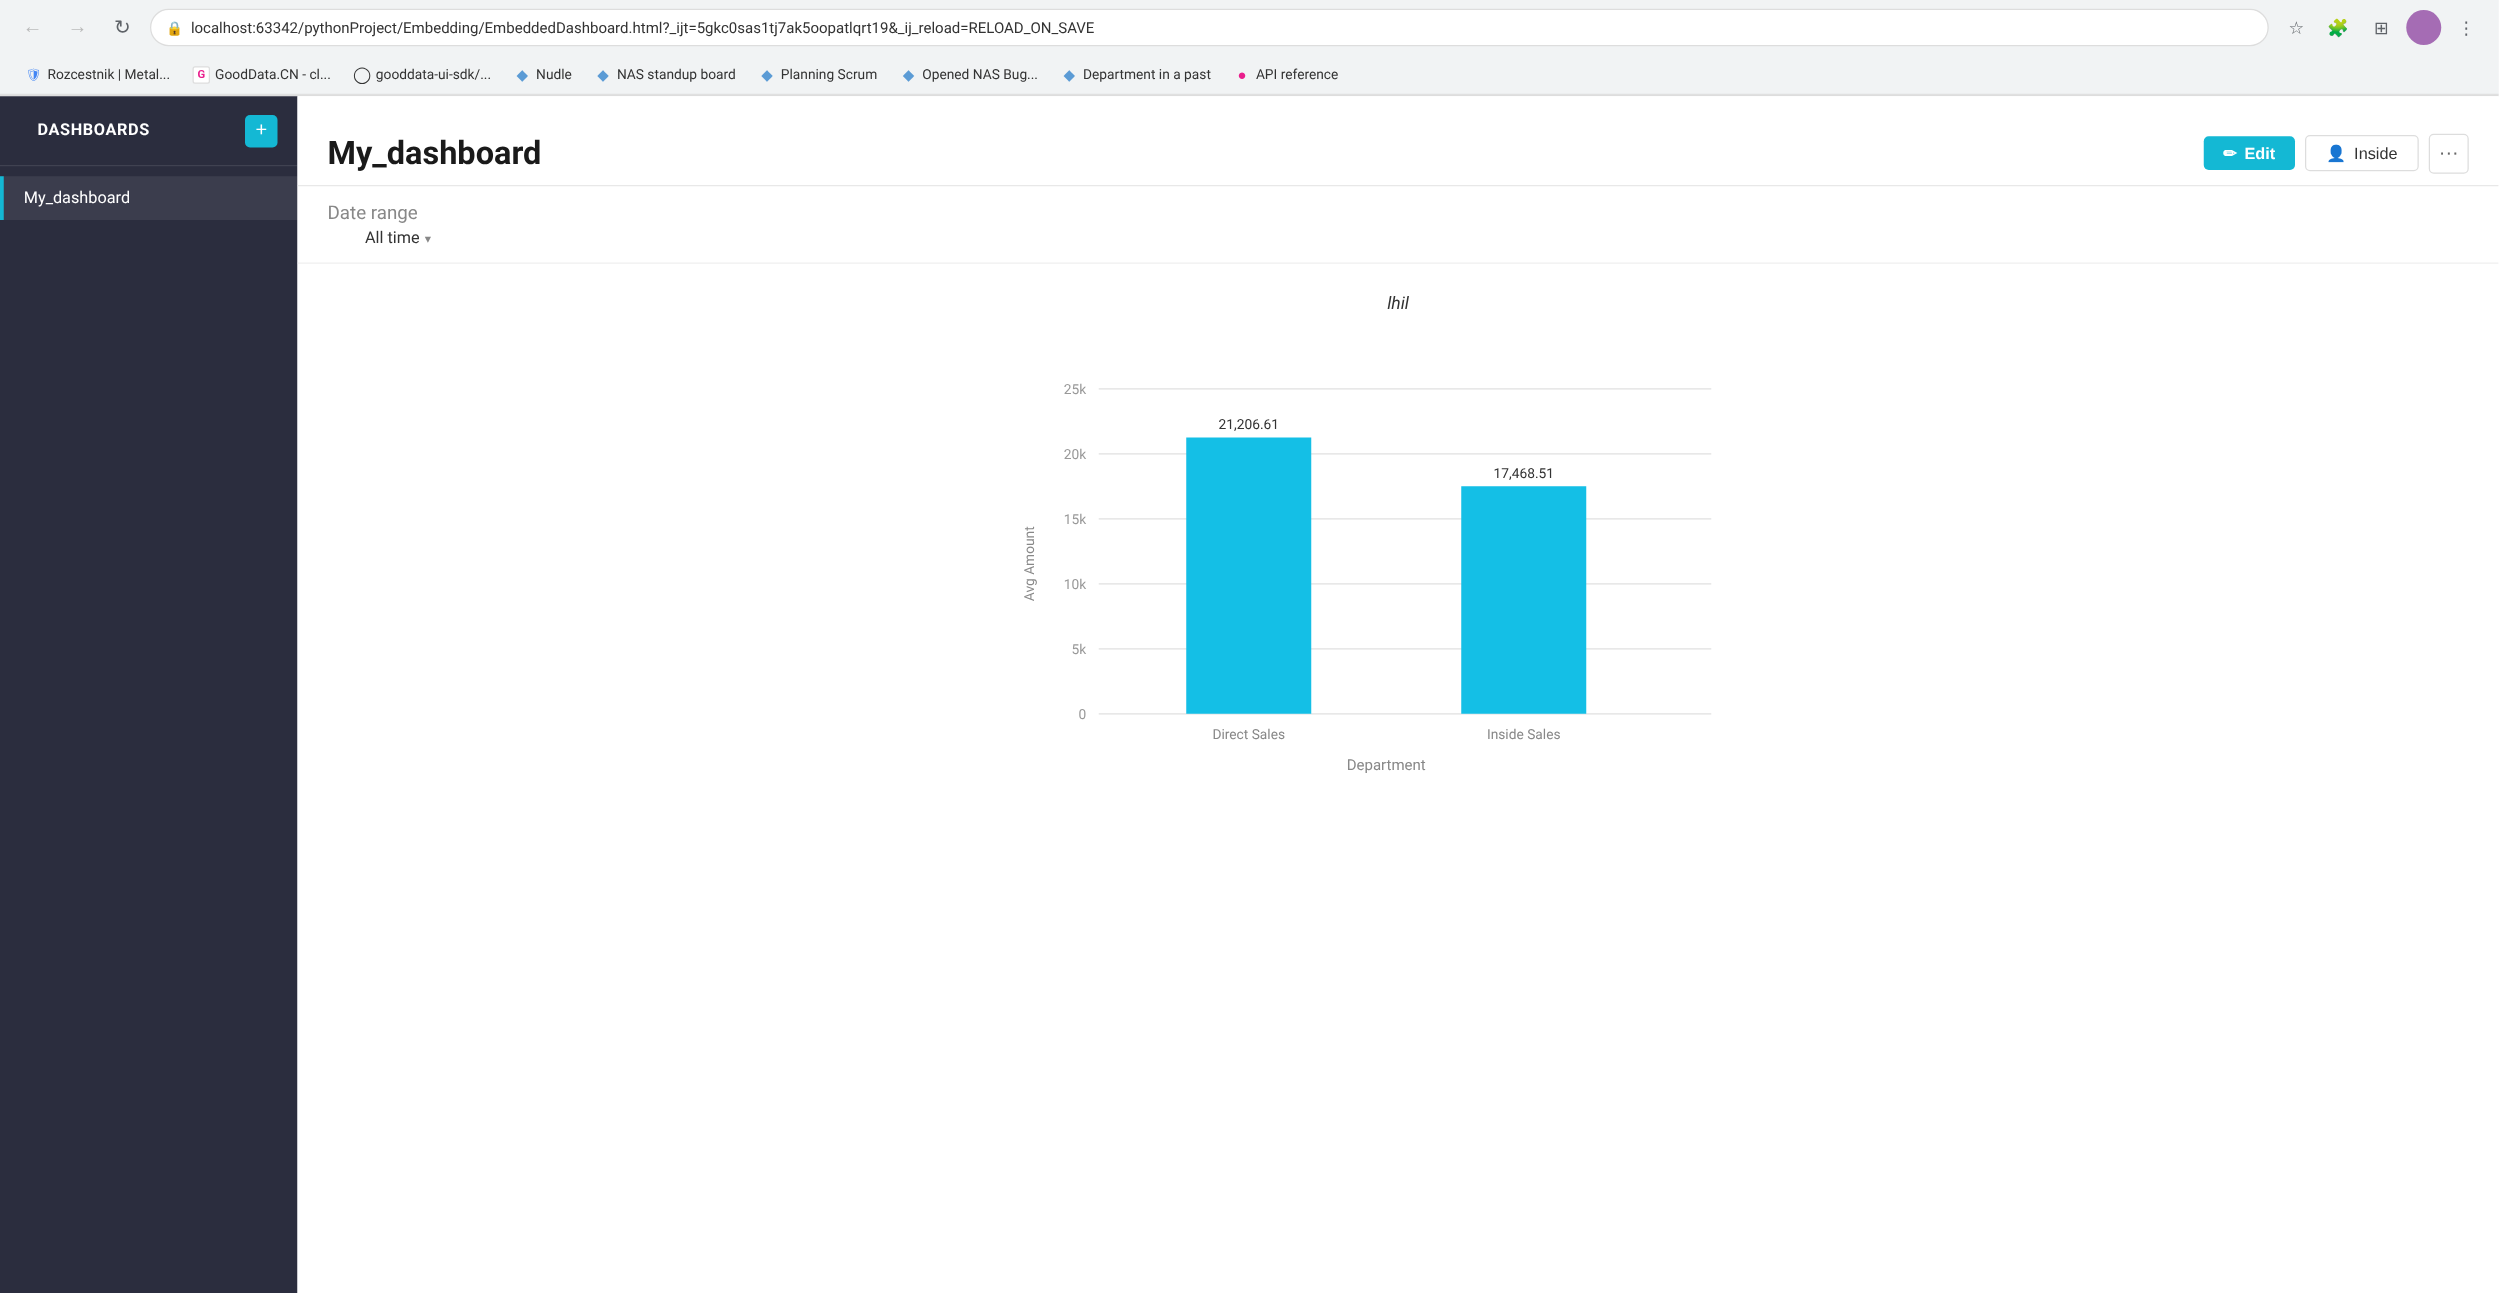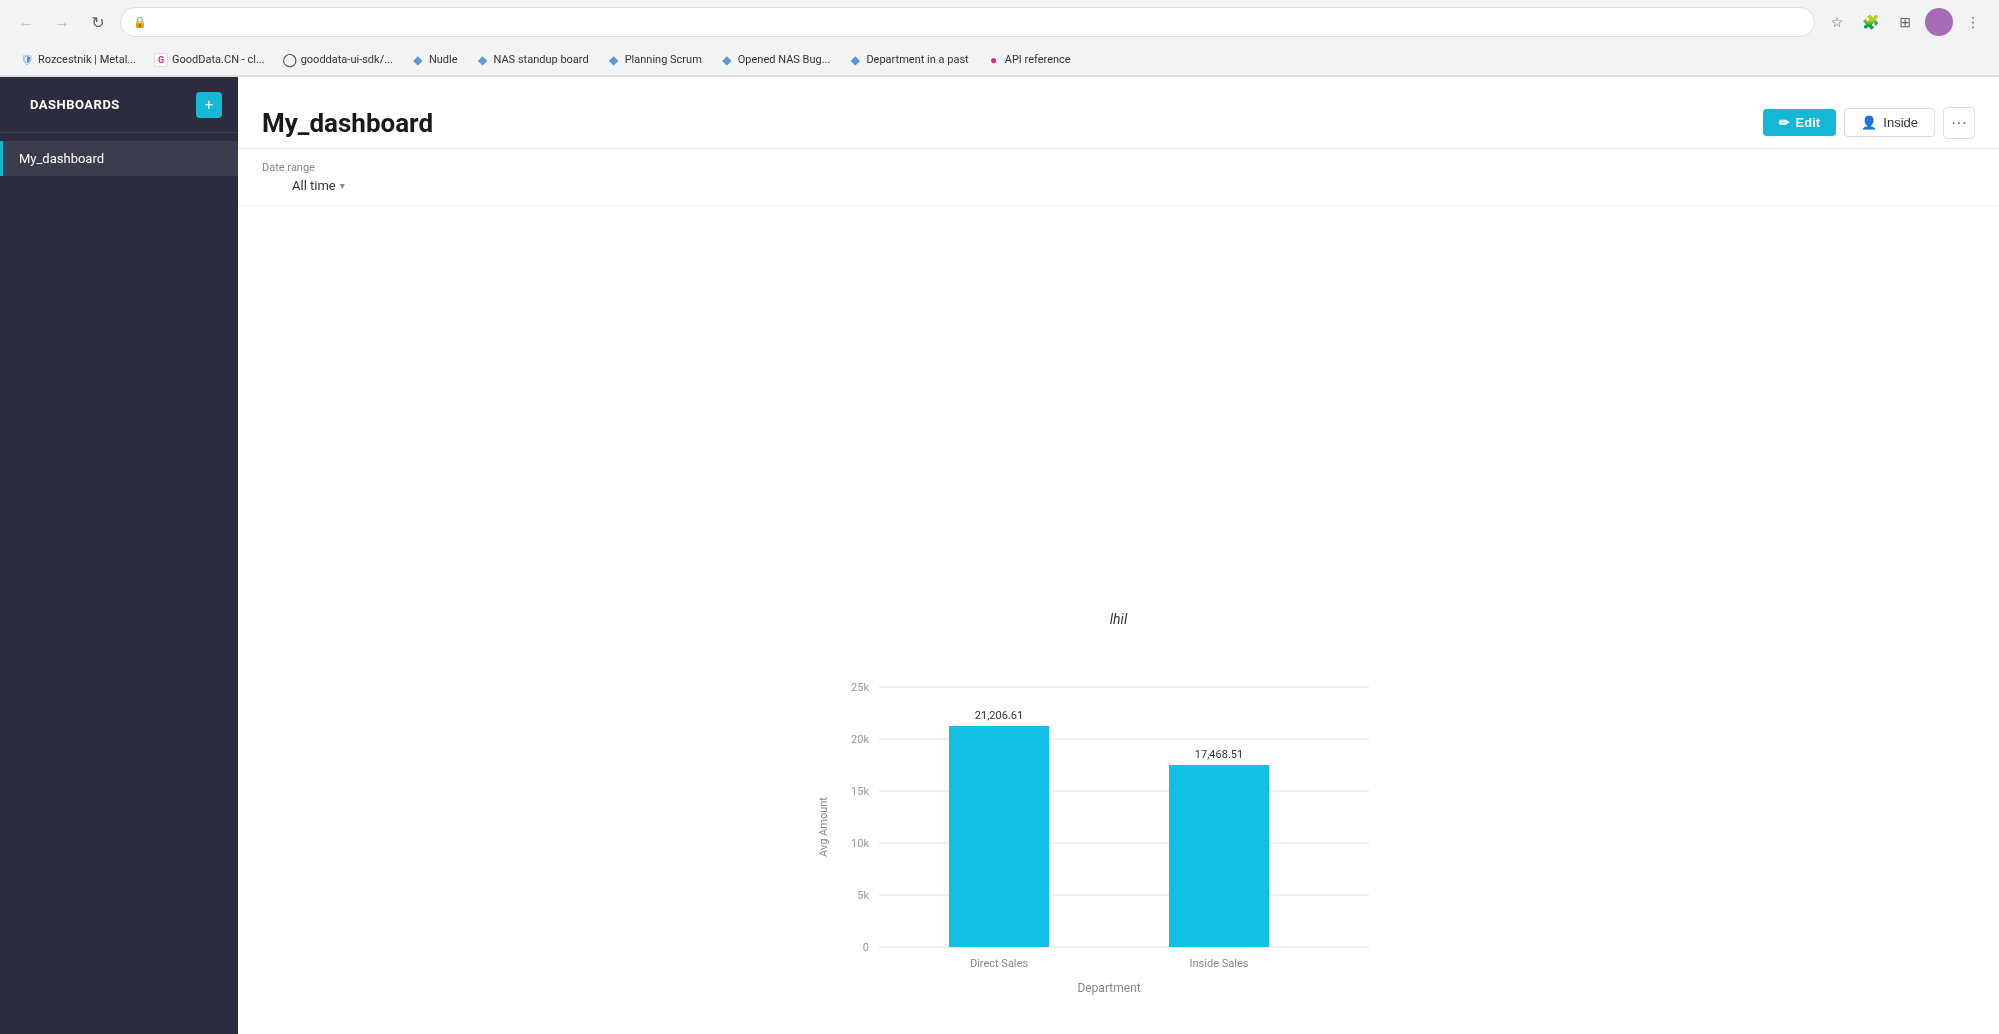--- a/index.html
+++ b/index.html
@@ -219,41 +219,41 @@
       font-size: 16px;
       color: #666;
     }
 
     
     .filter-bar {
       padding: 12px 24px;
       border-bottom: 1px solid #f0f0f0;
     }
     .filter-label {
-      font-size: 11px;
+      font-size: 15px;
       color: #888;
       margin-bottom: 4px;
     }
     .filter-value {
       display: flex;
       align-items: center;
       gap: 4px;
       font-size: 13px;
       color: #333;
       cursor: pointer;
       margin-left: 30px;
     }
     .filter-chevron { font-size: 10px; color: #888; }
 
     
     .chart-area {
       flex: 1;
       padding: 24px;
       display: flex;
-      align-items: flex-end;
+      align-items: flex-start;
       justify-content: center;
     }
     .chart-container {
       width: 620px;
       display: flex;
       flex-direction: column;
       align-items: center;
     }
     .chart-title {
       font-size: 14px;
@@ -269,20 +269,21 @@
 </head>
 <body>
 
 <div class="browser-chrome">
   <div class="browser-toolbar">
     <button class="nav-btn disabled" title="Back">←</button>
     <button class="nav-btn disabled" title="Forward">→</button>
     <button class="nav-btn" title="Refresh">↻</button>
     <div class="address-bar">
       <span class="lock-icon">🔒</span>
+      <span>localhost:63342/pythonProject/Embedding/EmbeddedDashboard.html?_ijt=5gkc0sas1tj7ak5oopatlqrt19&amp;_ij_reload=RELOAD_ON_SAVE</span>
     </div>
     <div class="browser-actions">
       <button class="browser-action-btn">☆</button>
       <button class="browser-action-btn">🧩</button>
       <button class="browser-action-btn">⊞</button>
       <button class="avatar-btn"></button>
       <button class="browser-action-btn">⋮</button>
     </div>
   </div>
   <div class="bookmarks-bar">

